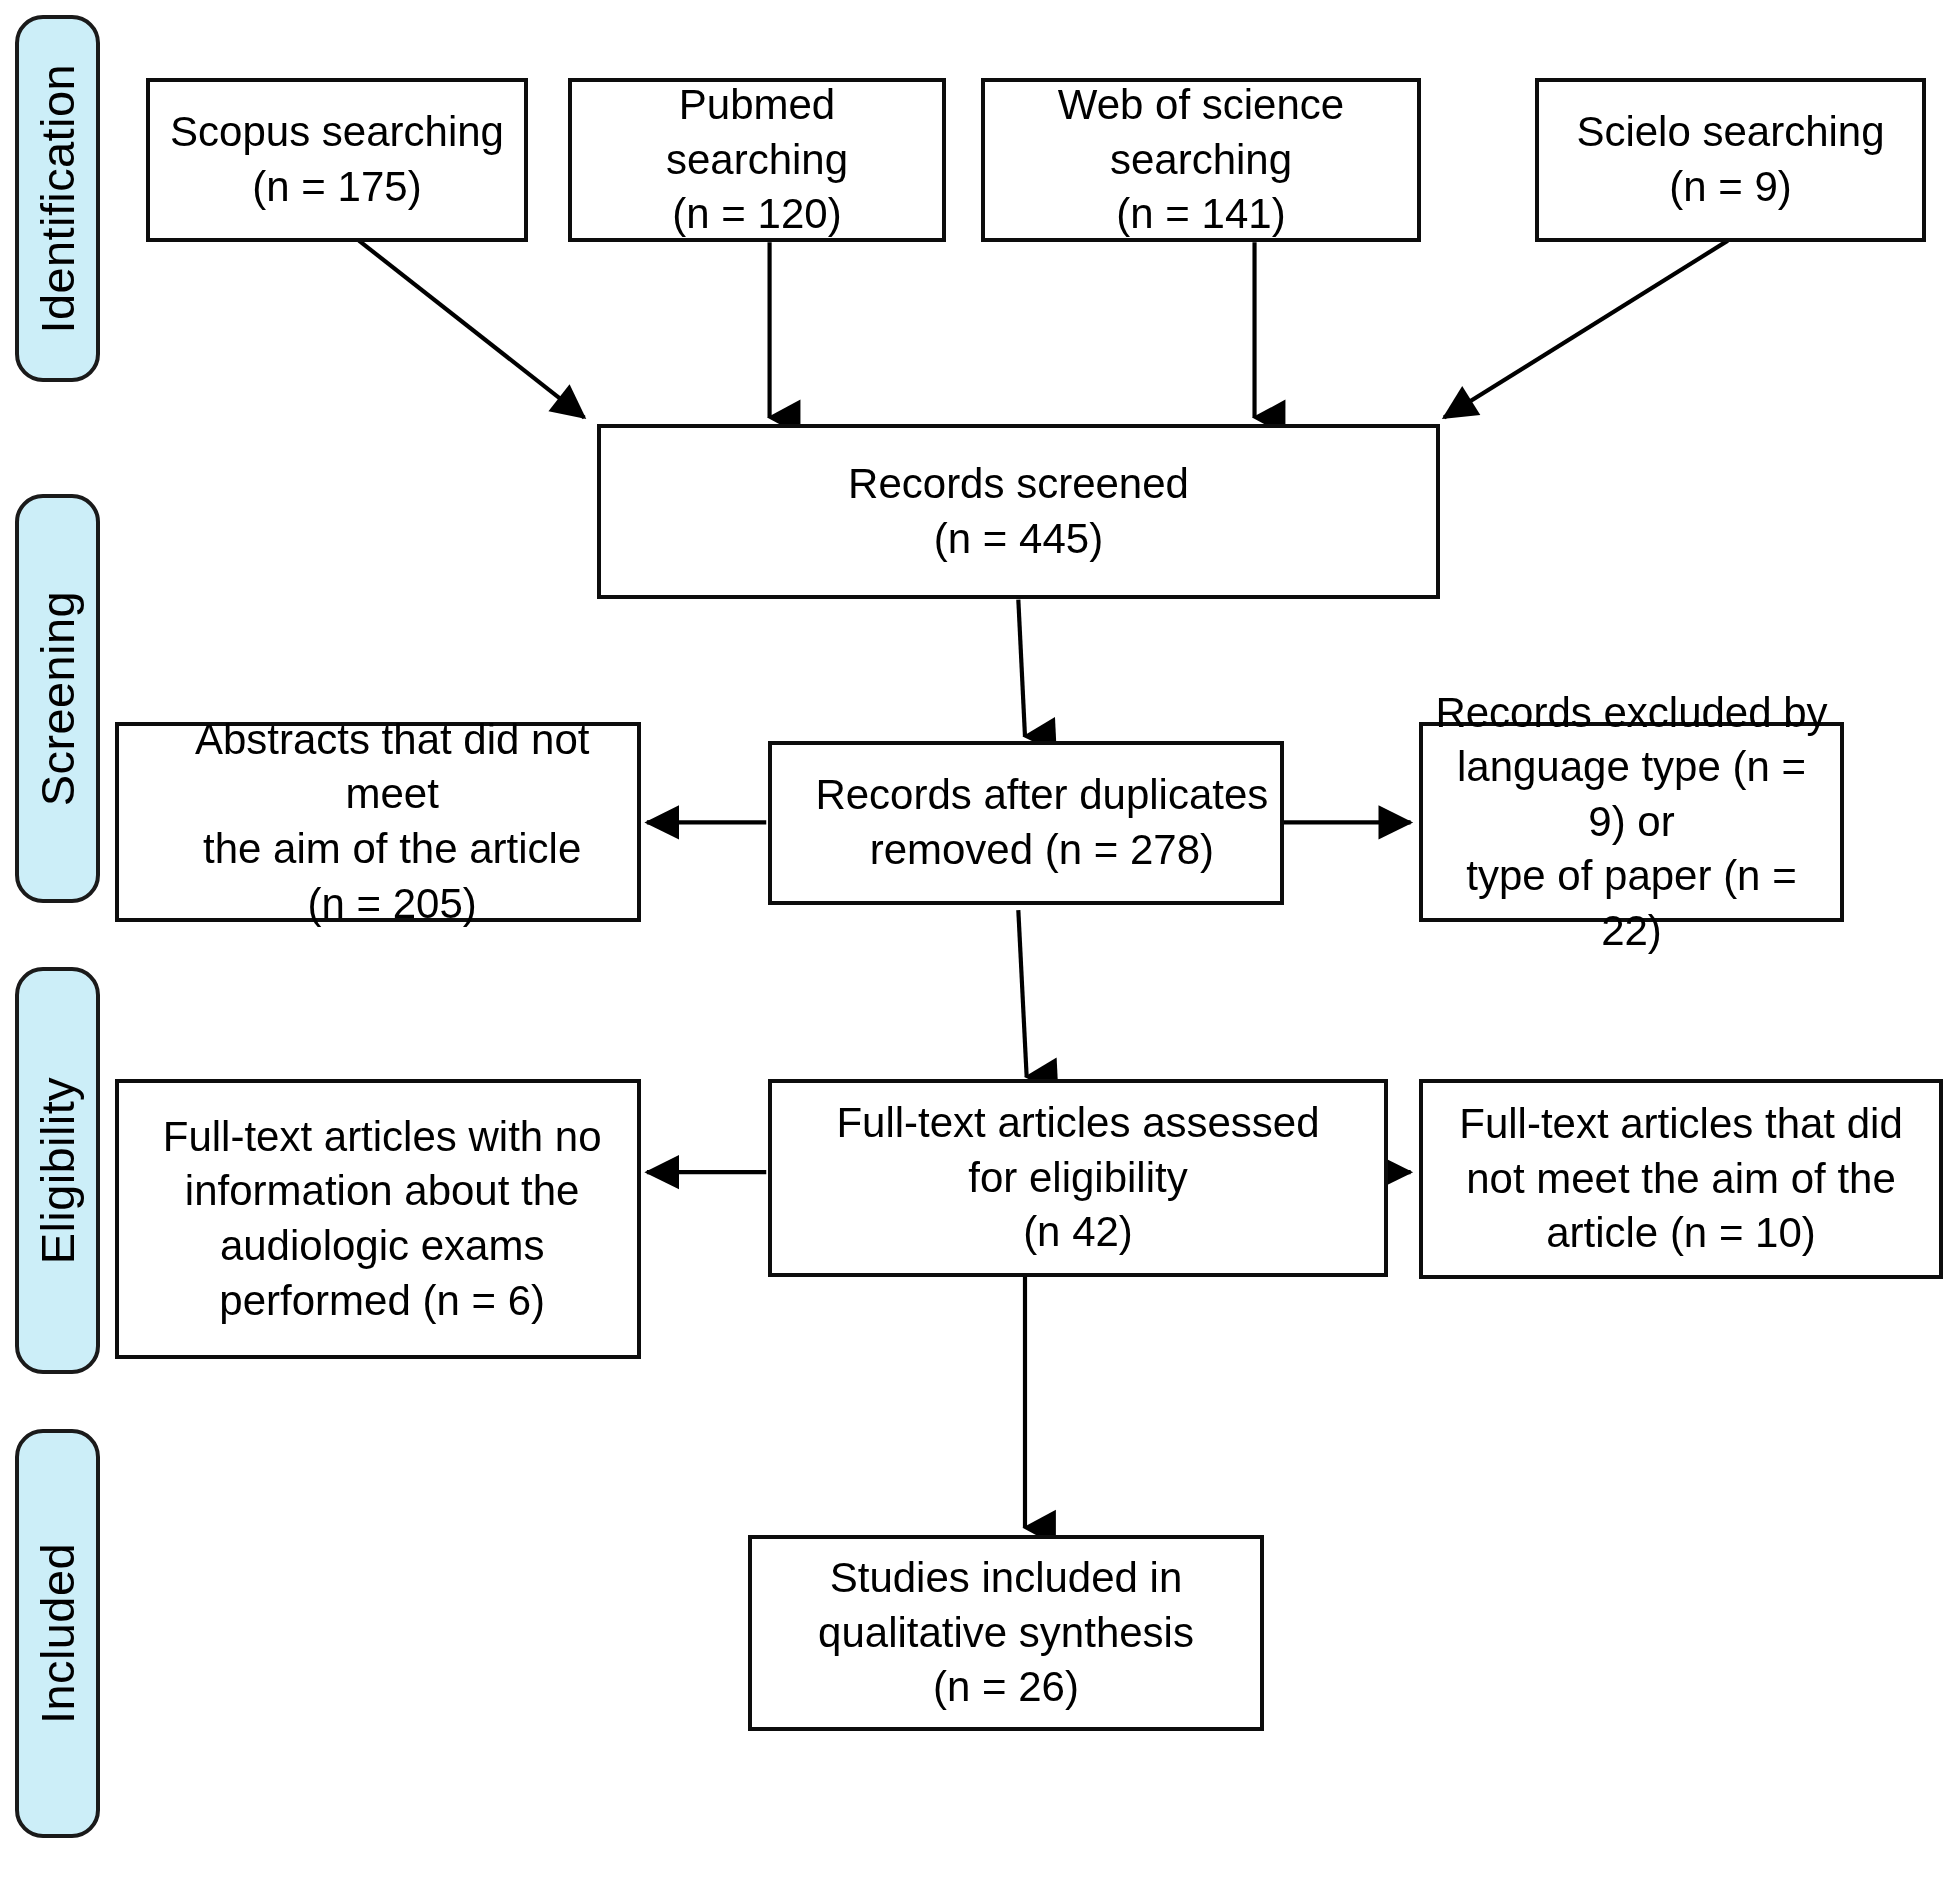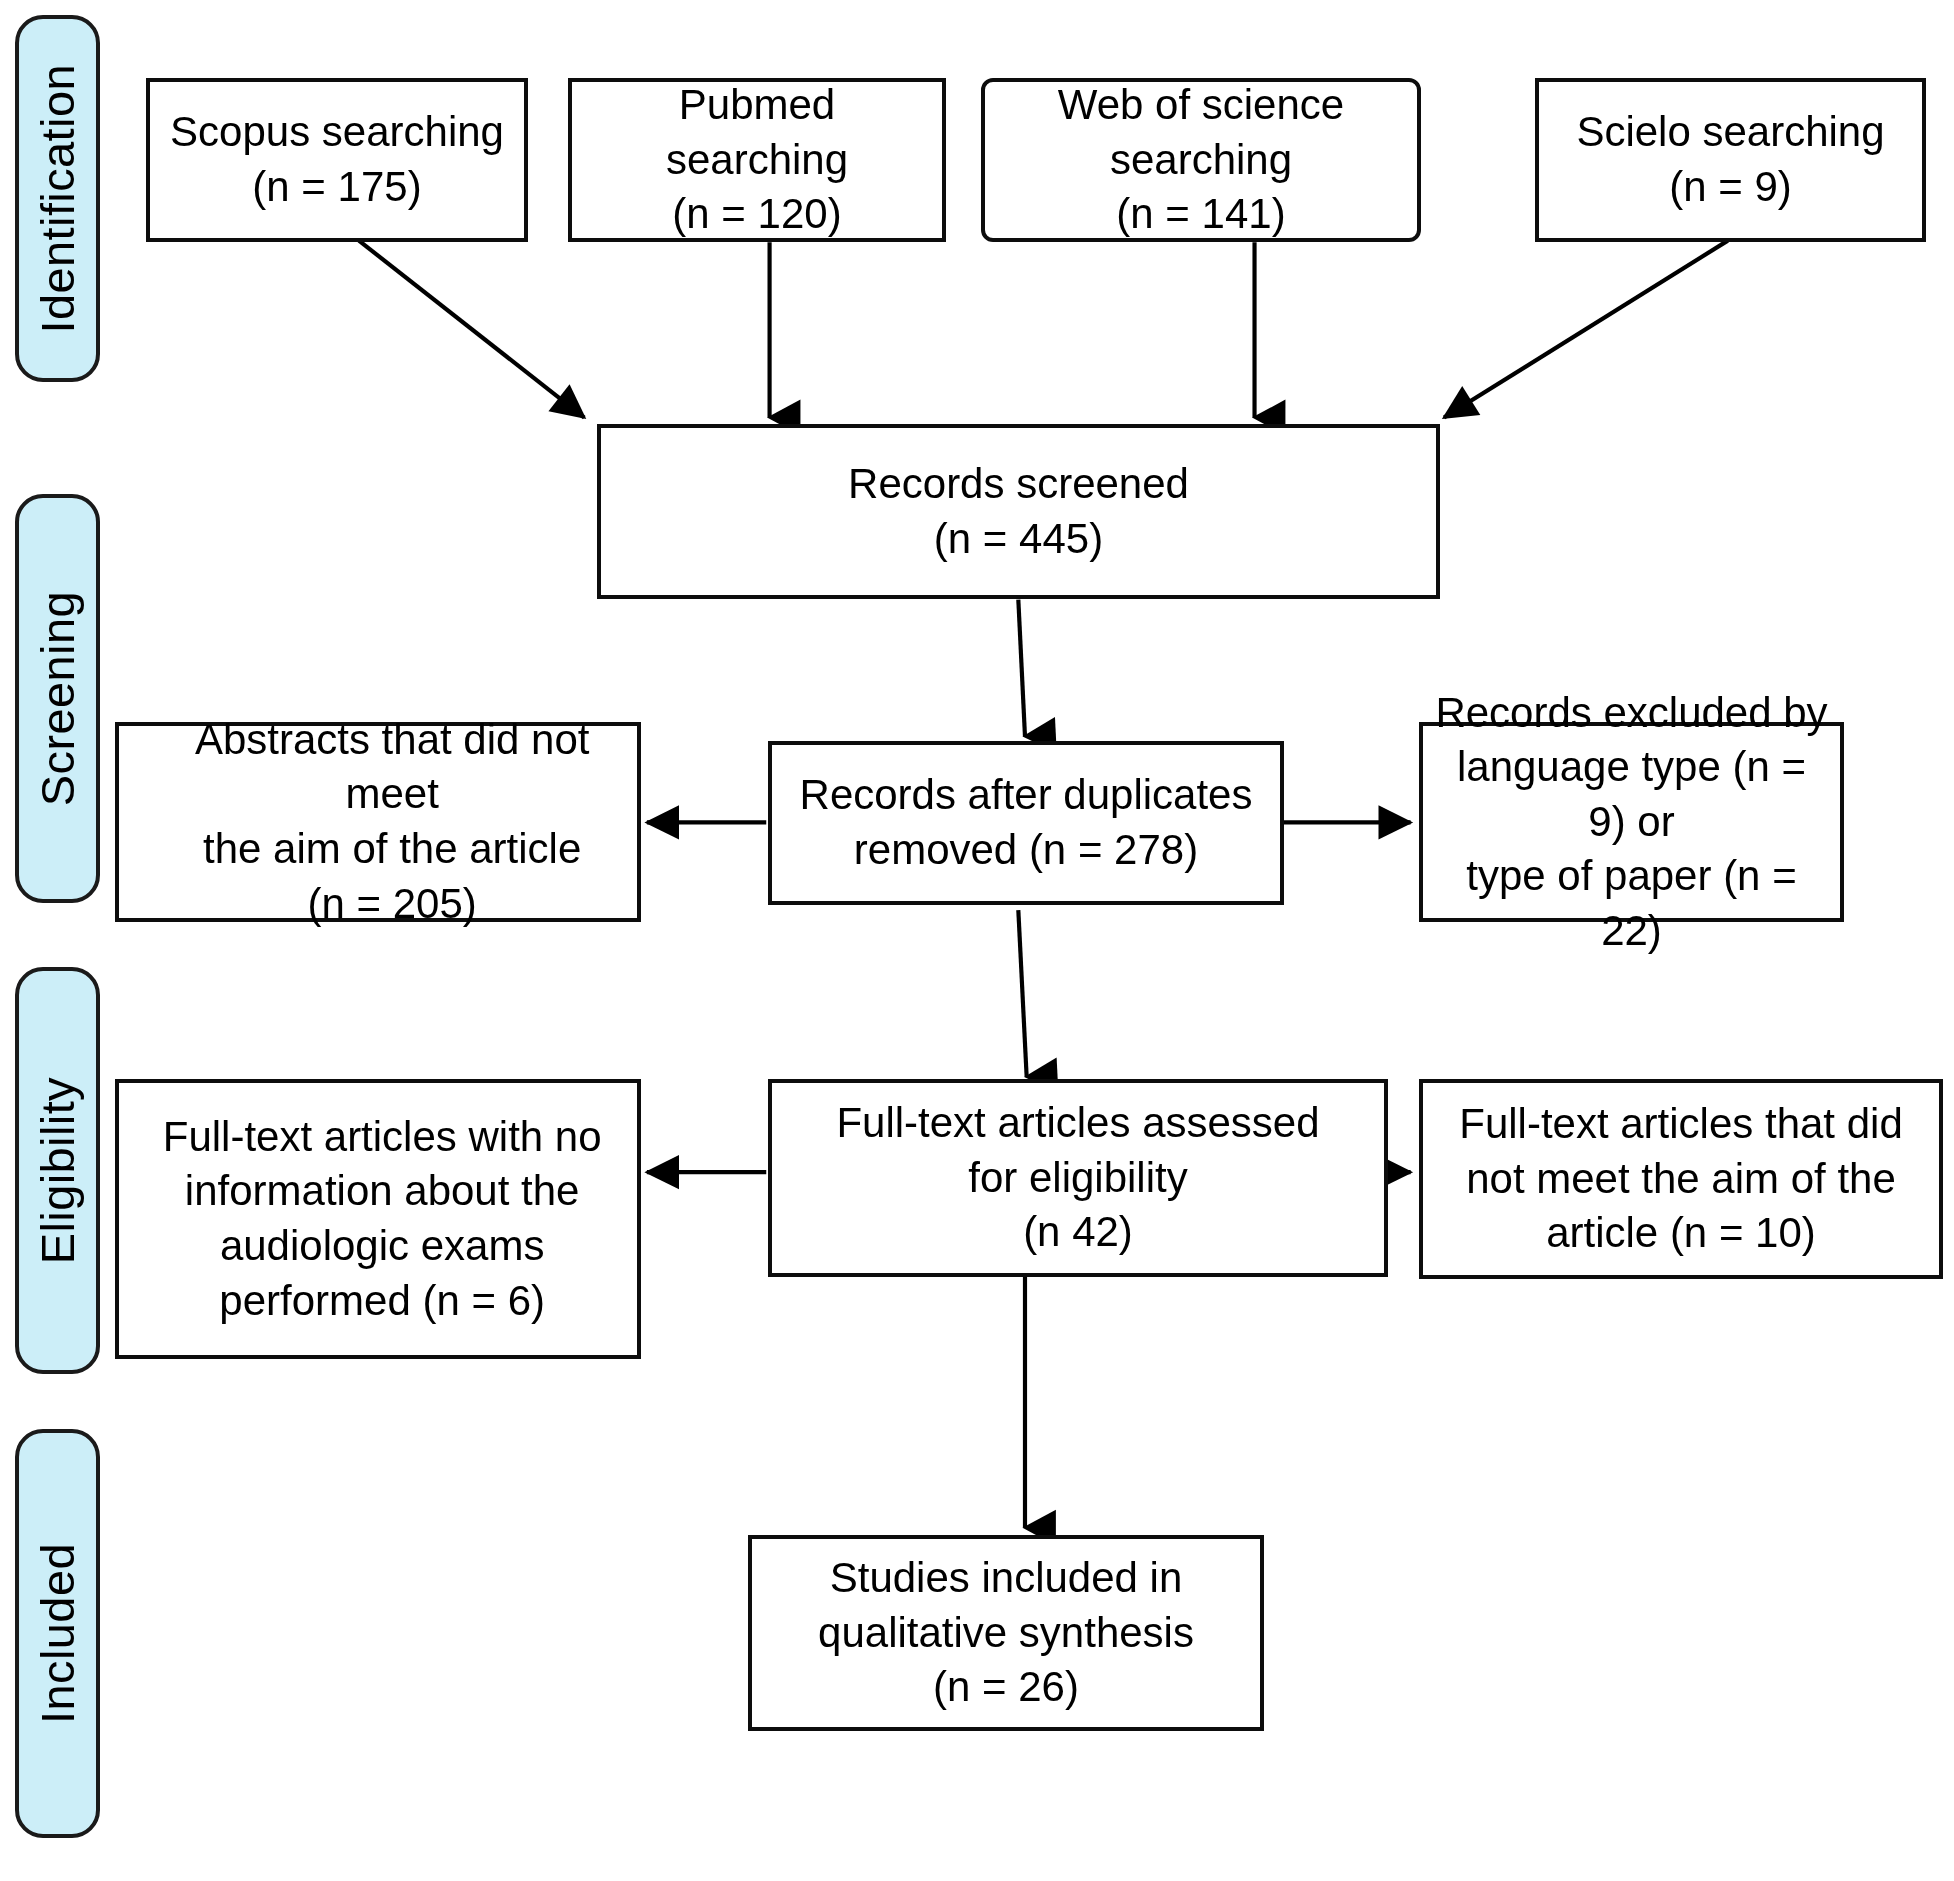--- a/index.html
+++ b/index.html
@@ -119,42 +119,42 @@
   <div class="node" style="left:146px; top:78px; width:382px; height:164px;">
     <div class="node-text">Scopus searching
 (n = 175)</div>
   </div>
 
   <div class="node" style="left:568px; top:78px; width:378px; height:164px;justify-content:center;">
     <div class="node-text">Pubmed searching
 (n = 120)</div>
   </div>
 
-  <div class="node" style="left:981px; top:78px; width:440px; height:164px;border-radius:12px;">
+  <div class="node" style="left:981px; top:78px; width:440px; height:164px;">
     <div class="node-text">Web of science searching
 (n = 141)</div>
   </div>
 
   <div class="node" style="left:1535px; top:78px; width:391px; height:164px;">
     <div class="node-text">Scielo searching
 (n = 9)</div>
   </div>
 
   <div class="node" style="left:597px; top:424px; width:843px; height:175px;">
     <div class="node-text">Records screened
 (n = 445)</div>
   </div>
 
   <div class="node" style="left:115px; top:722px; width:526px; height:200px;padding-left:40px;">
     <div class="node-text">Abstracts that did not meet
 the aim of the article
 (n = 205)</div>
   </div>
 
-  <div class="node" style="left:768px; top:741px; width:516px; height:164px;">
+  <div class="node" style="left:768px; top:741px; width:516px; height:164px;justify-content:flex-end;">
     <div class="node-text">Records after duplicates
 removed (n = 278)</div>
   </div>
 
   <div class="node" style="left:1419px; top:722px; width:425px; height:200px;">
     <div class="node-text">Records excluded by
 language type (n = 9) or
 type of paper (n = 22)</div>
   </div>
 

